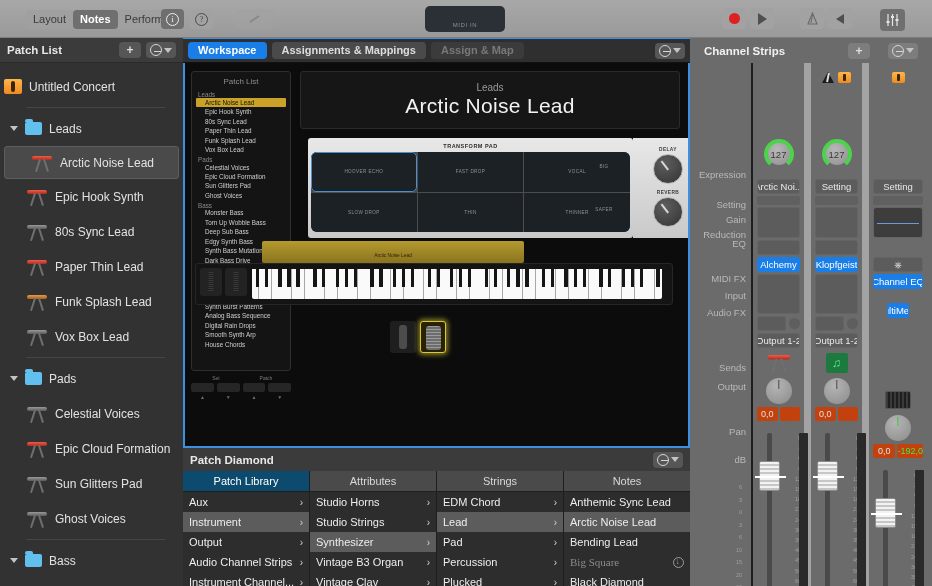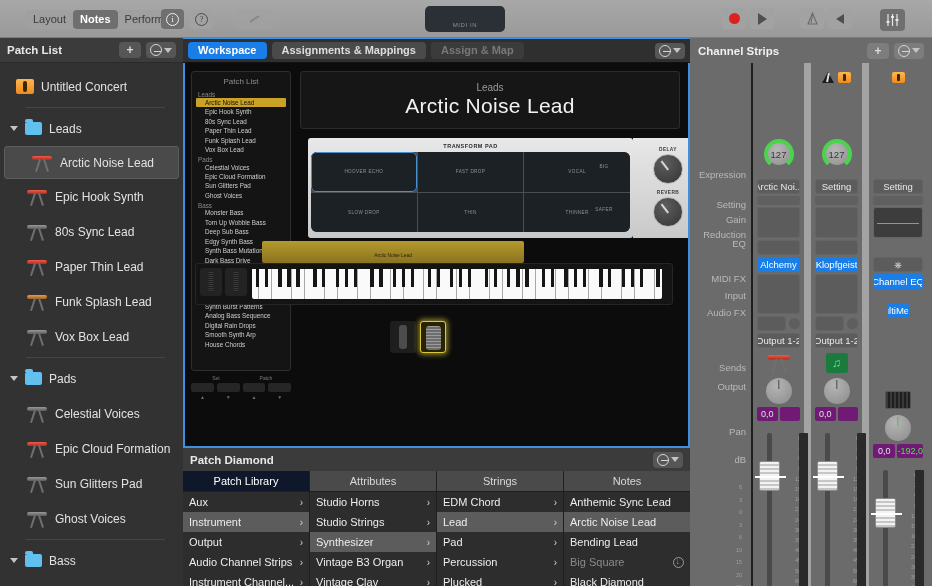--- a/index.html
+++ b/index.html
@@ -73,21 +73,21 @@
   .smiley::before { content:""; position:absolute; left:2.5px; top:5.5px; width:7px; height:1px; background:#d5d5d5; }
 
   
   .left {
     position: absolute; left: 0; top: 38px; width: 183px; height: 548px;
     background: #323232;
   }
   .left .panel-hdr { background: #3b3b3b; }
   .left-body { height: 523px; overflow: hidden; padding-top: 6px; }
   .row {
-    display: flex; align-items: center; height: 35px; padding-left: 16px;
+    display: flex; align-items: center; height: 35px; padding-left: 4px;
     color: #e2e2e2; font-size: 12px; gap: 7px; position: relative;
   }
   .row.sel { background: #4a4a4a; border-radius: 3px; margin: 0 4px;
              border: 1px solid #5d5d5d; height: 33px; }
   .row.child { padding-left: 26px; }
   .row.grp { padding-left: 10px; }
   .sep { height:1px; background:#454545; margin: 3px 18px 3px 26px; }
   .chev-d { width:0;height:0;border-left:4px solid transparent;border-right:4px solid transparent;border-top:5px solid #c3c3c3; }
   .folder { width: 17px; height: 13px; background: #62c0ee; border-radius: 2px; position: relative; flex: none; }
   .folder::before { content:""; position:absolute; left:0; top:-3px; width:8px; height:3px; background:#62c0ee; border-radius:2px 2px 0 0; }
@@ -204,36 +204,36 @@
   .ps-hdr { height: 25px; background: #3b3b3b; display:flex; align-items:center;
             color:#e8e8e8; font-size:11.5px; font-weight:bold; padding: 0 7px;
             border-top: 2px solid #3d8fe0; }
   .ps-cols { display: flex; height: 115px; }
   .ps-col { flex: 1; border-right: 1px solid #1f1f1f; overflow: hidden; }
   .ps-col:last-child { border-right: none; }
   .ps-coltitle {
     height: 21px; line-height: 21px; text-align: center; font-size: 11px;
     color: #d8d8d8; background: #4a4a4a; border-bottom: 1px solid #1f1f1f;
   }
-  .ps-col.active .ps-coltitle { background: #0f172a; color: #fff; }
+  .ps-col.active .ps-coltitle { background: #0c4a6e; color: #fff; }
   .ps-li {
     display: flex; align-items: center; height: 20px; padding: 0 6px;
     color: #ededed; font-size: 11px;
   }
   .ps-li.sel { background: #5c5c5c; }
-  .ps-li.dim { color: #8b8b8b; }
+  .ps-li.dim { color: #8b8b8b; font-family: Liberation Serif, serif; }
   .ps-li .lbl { flex: 1; overflow: hidden; white-space: nowrap; }
   .ps-li .arw { color: #cfcfcf; font-size: 10px; }
   .dl-ico { width:11px;height:11px;border-radius:50%;border:1px solid #9a9a9a; position:relative; }
   .dl-ico::after { content:"↓"; position:absolute; left:1.5px; top:-2px; font-size:9px; color:#9a9a9a; }
 
   
   .right { position: absolute; left: 690px; top: 38px; width: 242px; height: 548px; background: #6b6b6b; }
   .cs-hdr { height: 25px; background: #6b6b6b; display:flex; align-items:center;
-            color:#f0f0f0; font-size:11.5px; font-weight:bold; padding: 0 8px; }
+            color:#f0f0f0; font-size:11.5px; font-weight:bold; padding: 0 14px; gap: 13px; }
   .cs-hdr .hdr-btn { background: #7d7d7d; }
   .cs-body { position: relative; height: 523px; display: flex; }
   .cs-labels { width: 63px; padding-top: 28px; border-right: 2px solid #1e1e1e; flex: none; }
   .cs-lab { text-align: right; color: #b9b9b9; font-size: 9.5px; padding-right: 5px; height: 15px; line-height: 15px; }
   .cs-strip { width: 58px; border-right: 7px solid #a3a3a3; position: relative; padding-top: 28px; }
   .cs-topicons { height: 28px; display:flex; align-items:center; justify-content:center; gap:4px;
                  position:absolute; top:0; left:0; width:100%; }
   .metro-ico { width:12px;height:12px; position:relative; }
   .metro-ico::before { content:""; position:absolute; left:0;bottom:0; width:0;height:0;
                        border-left:6px solid transparent;border-right:6px solid transparent;border-bottom:11px solid #1c1c1c; }
@@ -265,21 +265,21 @@
   .inst-thumb { height: 26px; display:flex; align-items:center; justify-content:center; margin-bottom: 2px; }
   .thumb-green { width:22px;height:20px;background:#1d7a3e;border-radius:2px; display:flex;align-items:center;justify-content:center;color:#53f08a;font-size:12px; }
   .thumb-mix { width:26px;height:18px;border-radius:2px;
                background: repeating-linear-gradient(90deg,#3a3a3a 0 2px,#1f1f1f 2px 4px); border:1px solid #555; }
   .pan-knob { width: 26px; height: 26px; border-radius: 50%; margin: 2px auto 3px;
               background: radial-gradient(circle at 40% 30%, #b5b5b5, #8b8b8b); position: relative; }
   .pan-knob::after { content:""; position:absolute; left:50%; top:2px; width:1.4px; height:9px;
                      background:#4a4a4a; transform:translateX(-50%); }
   .pan-knob.green::after { background: #3fc43f; }
   .db-row { display:flex; gap:2px; margin: 0 4px 4px; }
-  .db-cell { flex:1; height:14px; background:#701a75; border-radius:2px; color:#e2e2e2; font-size:9px;
+  .db-cell { flex:1; height:14px; background:#c2410c; border-radius:2px; color:#e2e2e2; font-size:9px;
              display:flex; align-items:center; justify-content:center; }
   .db-cell.neg { color:#4ae24a; }
   .fader-area { height: 175px; position: relative; margin-top: 4px; }
   .scale-left {
     position:absolute; left: -22px; top: 8px; width: 20px; color:#9f9f9f; font-size:5.5px; text-align:right;
   }
   .scale-left div { height: 0; position: relative; }
   .fader-track {
     position: absolute; left: 14px; top: 8px; width: 5px; height: 155px;
     background: #4a4a4a; border-radius: 2px;

